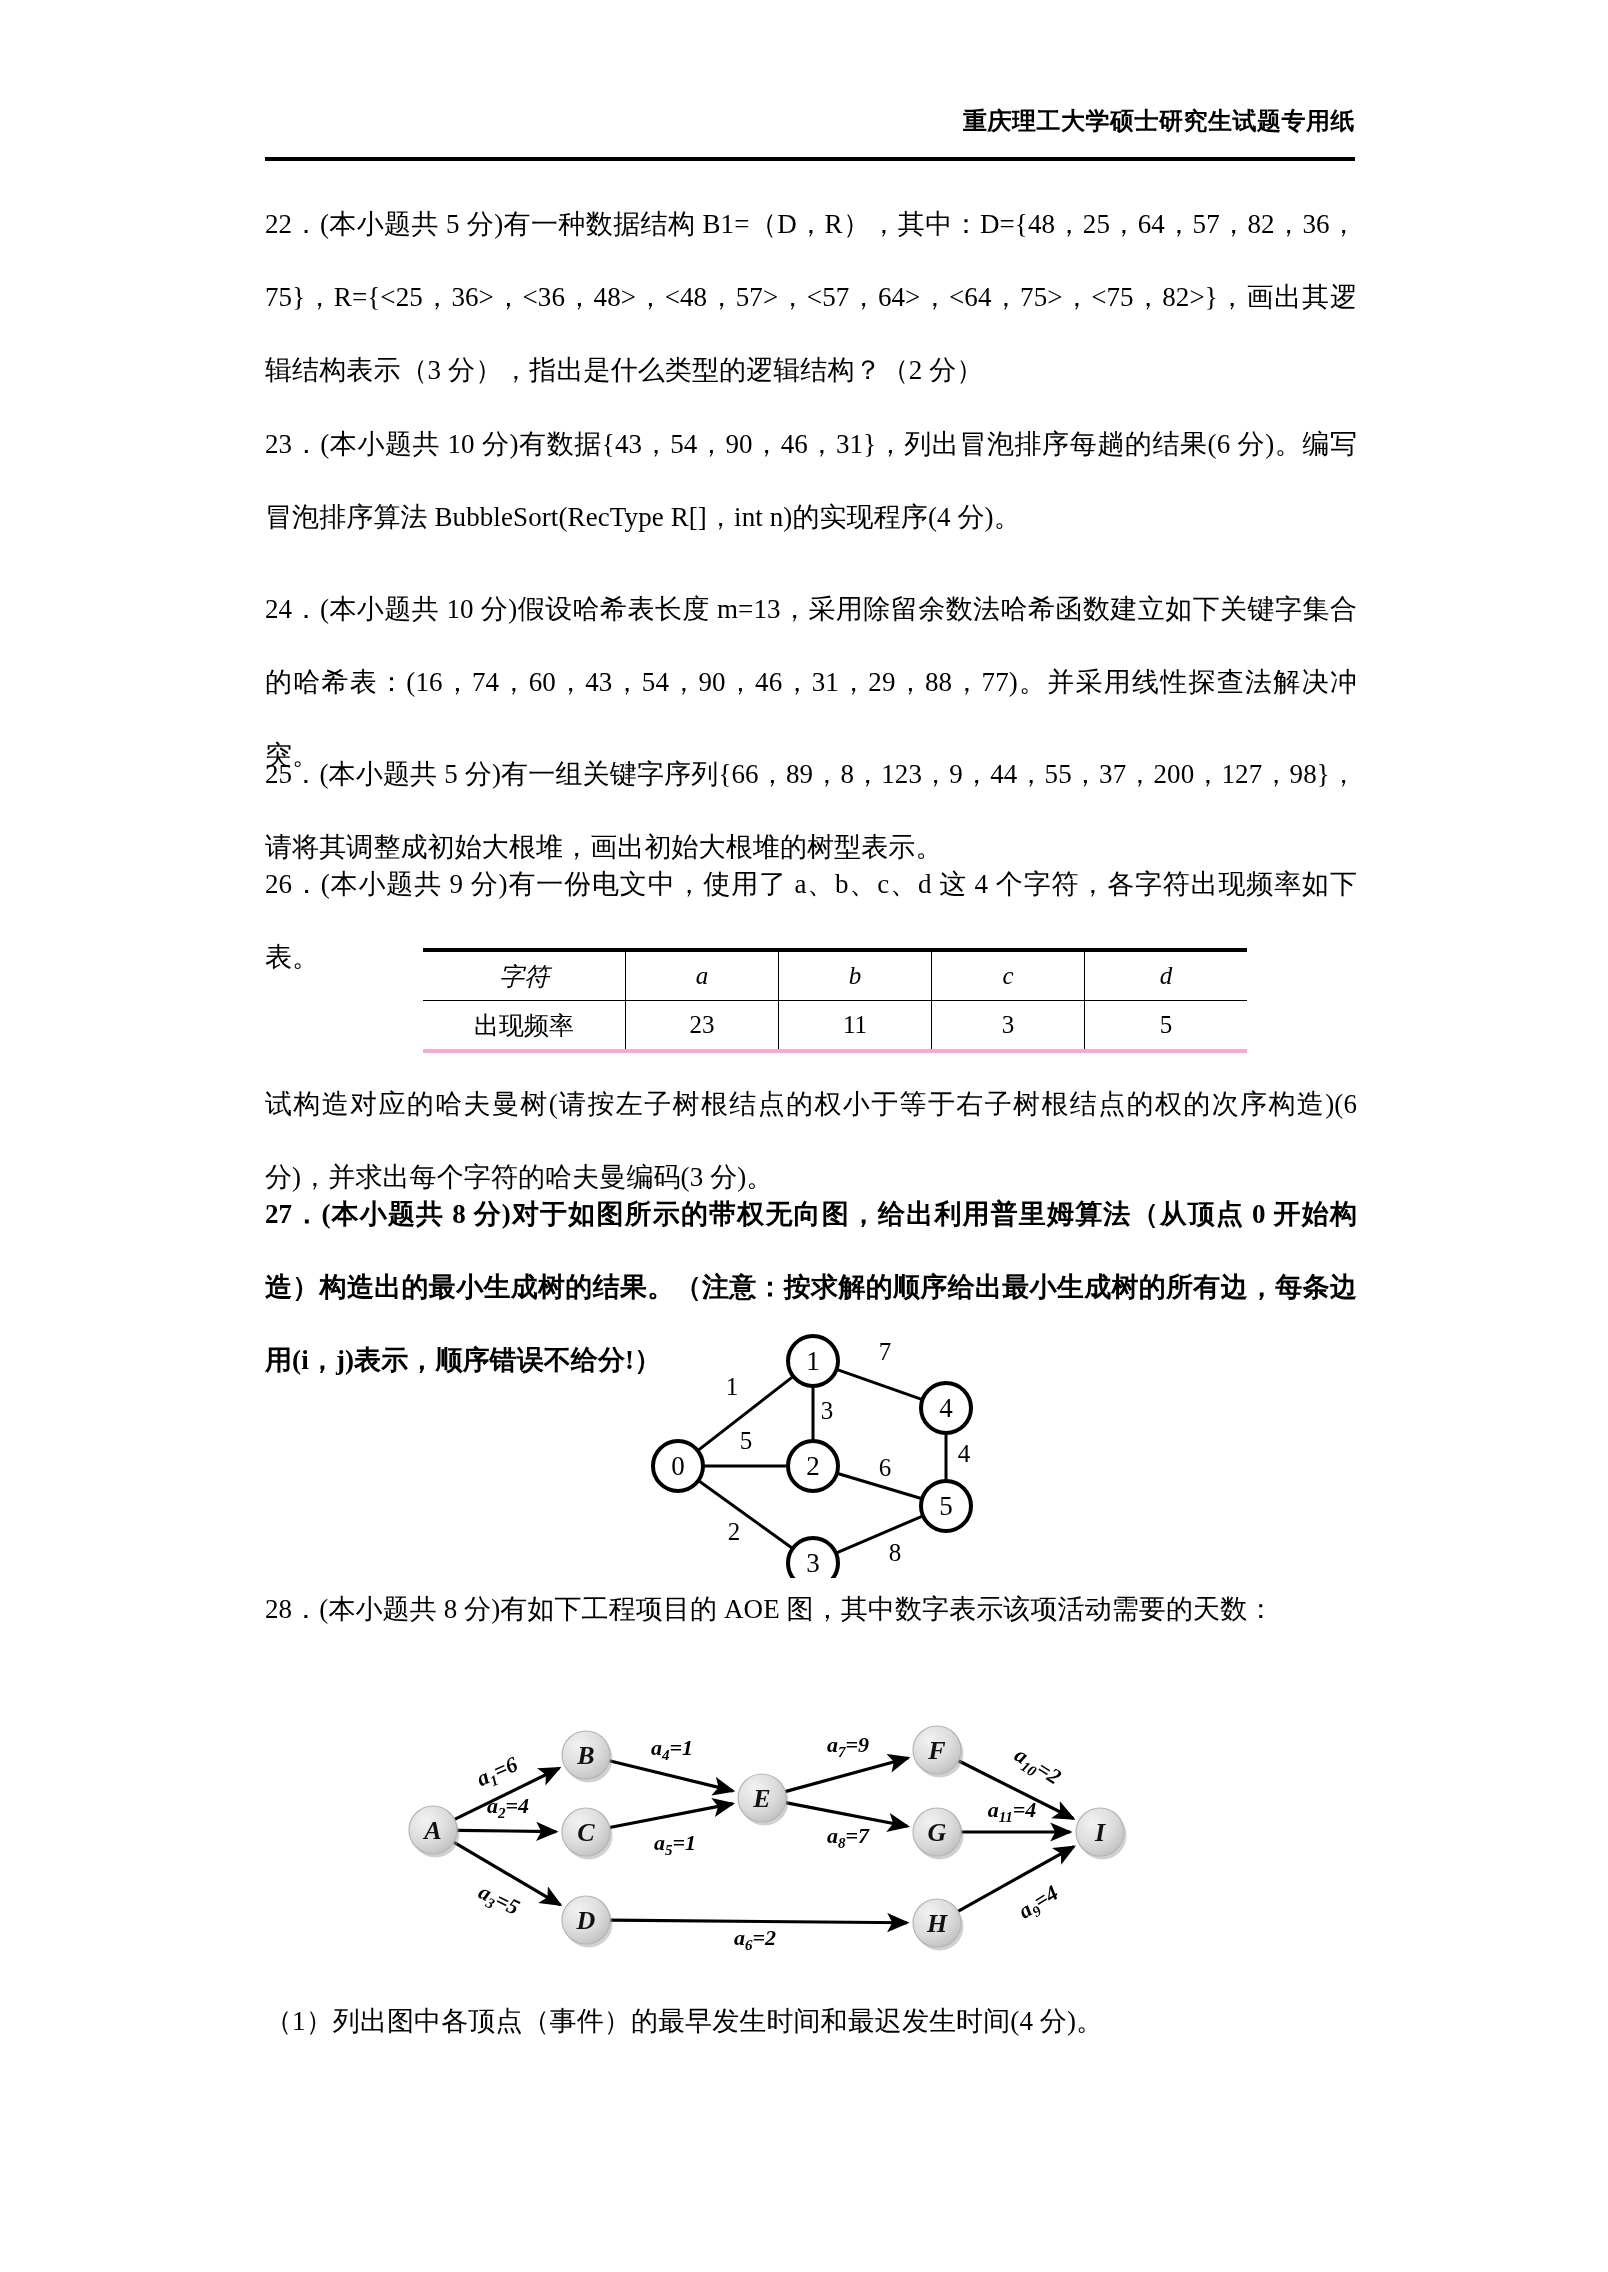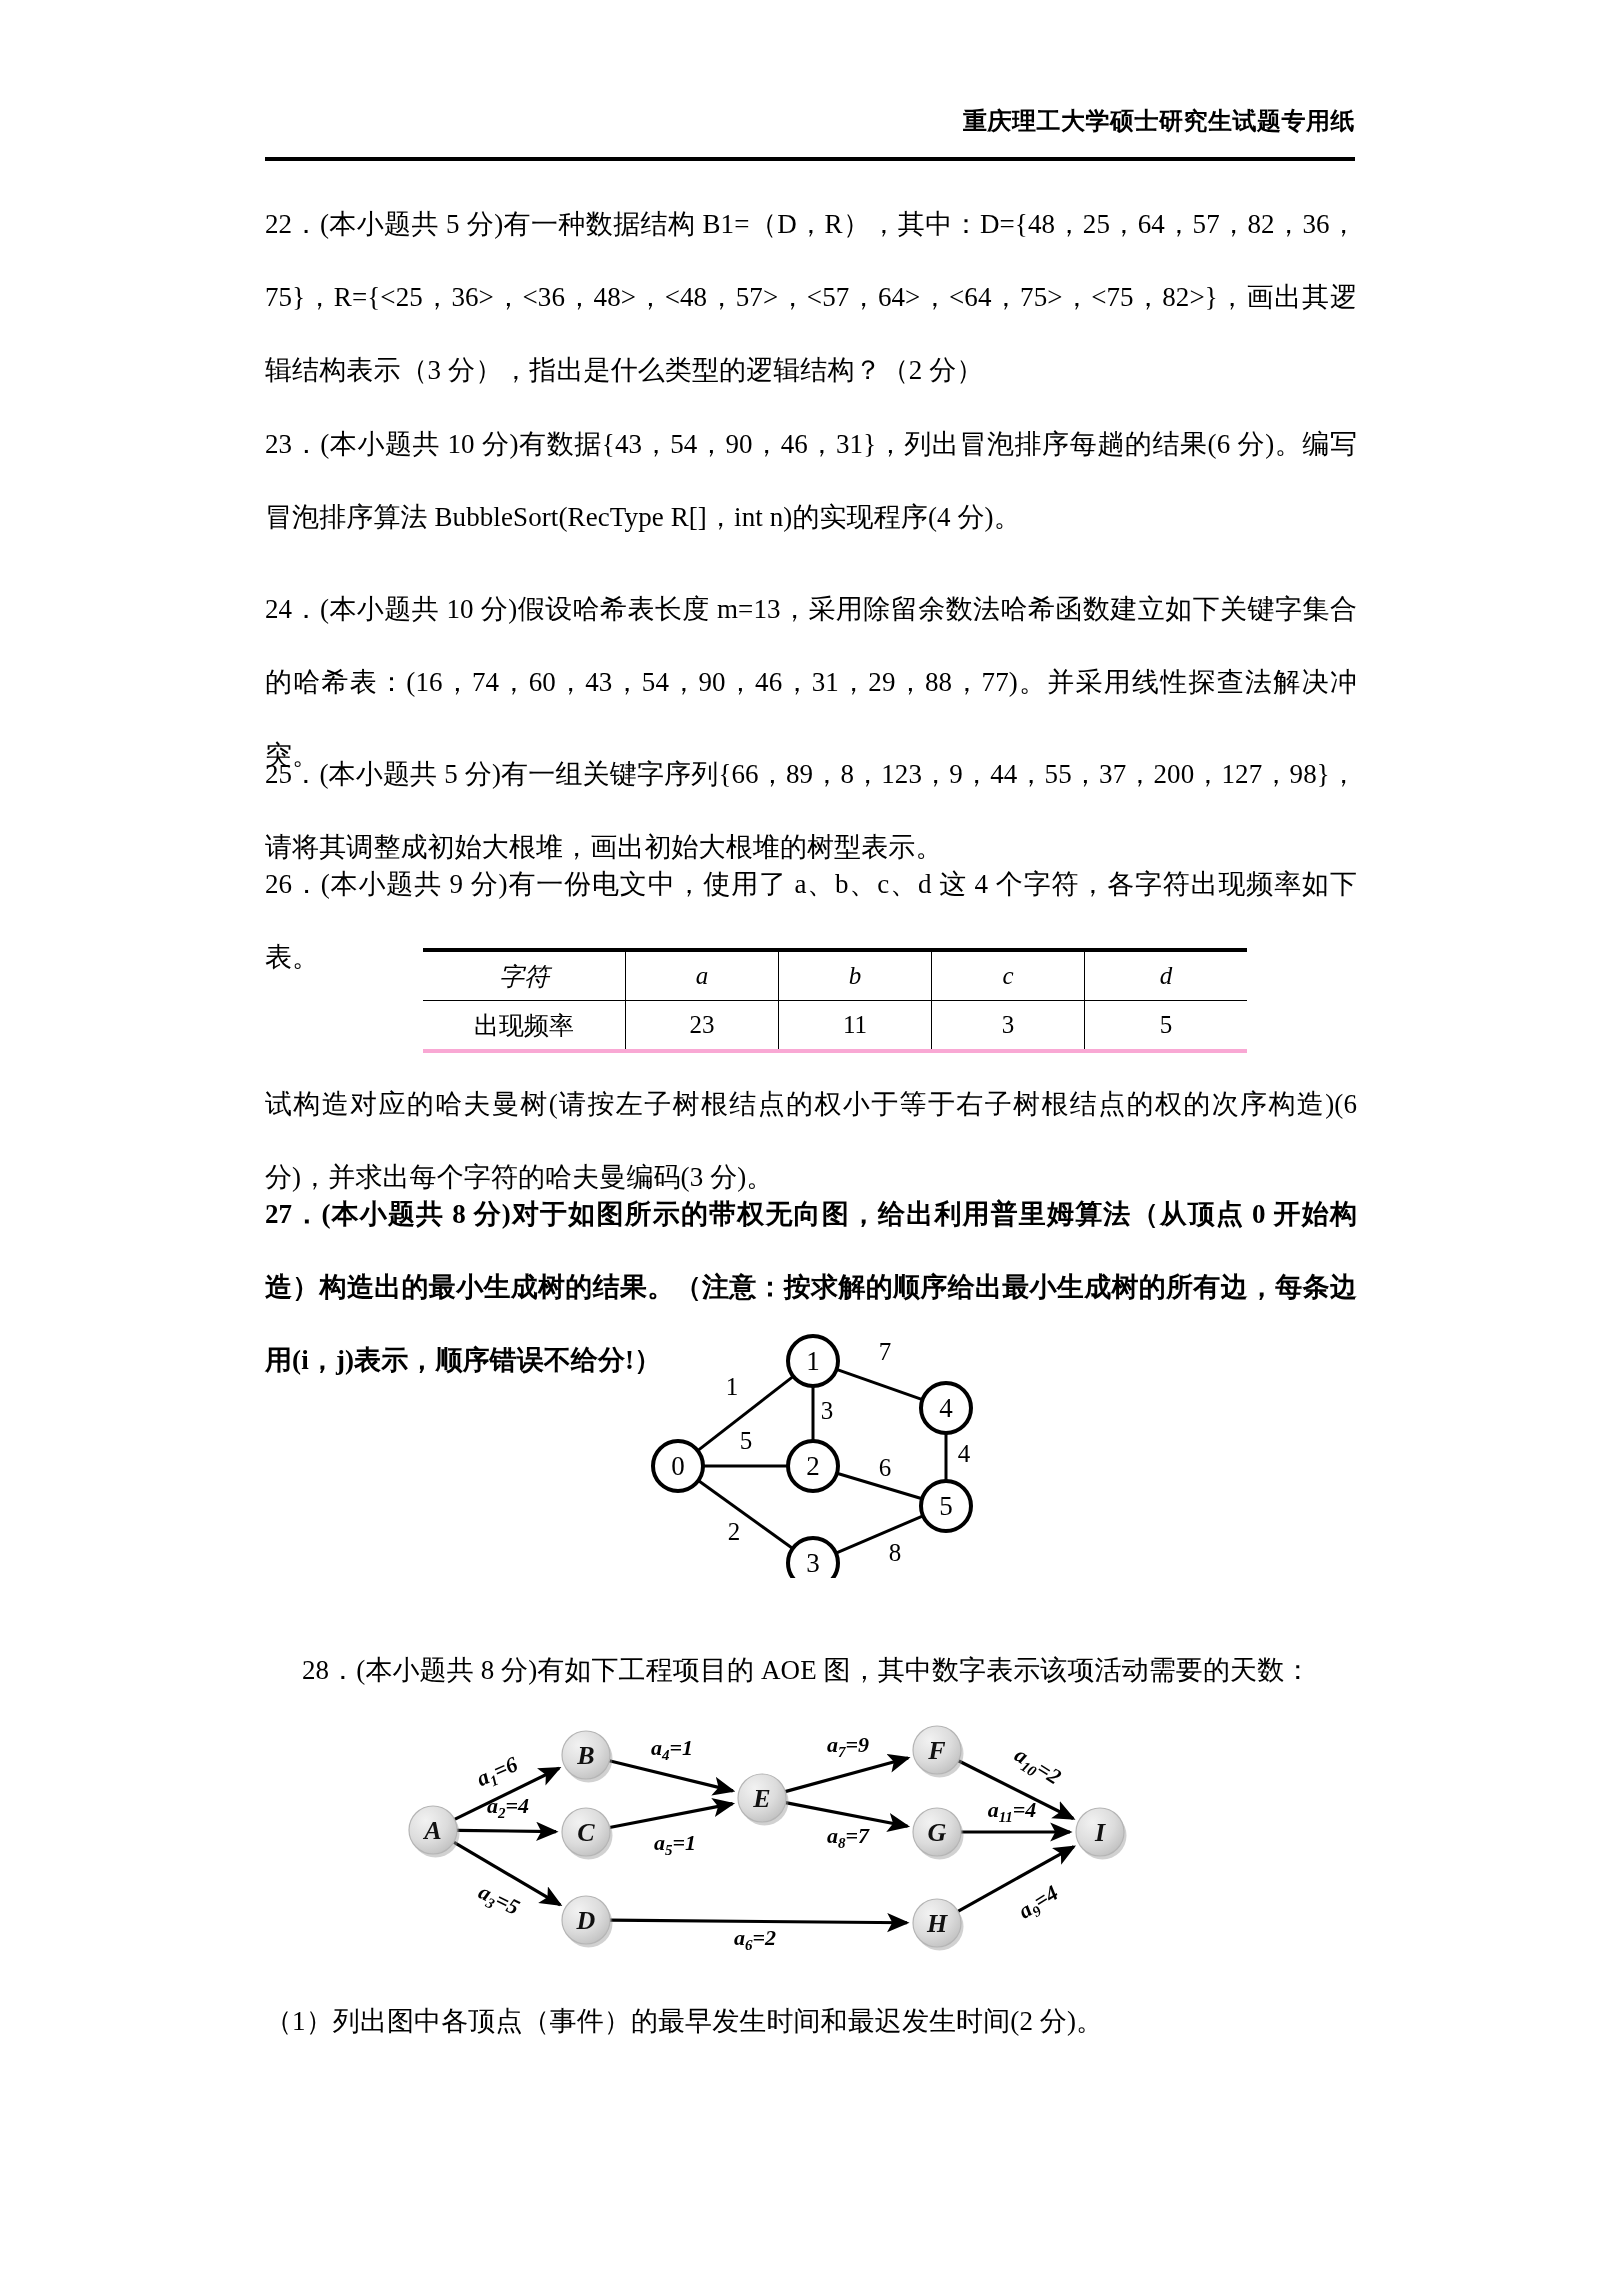--- a/index.html
+++ b/index.html
@@ -183,21 +183,21 @@
         <text x="183" y="157" font-size="27" text-anchor="middle" fill="#000">2</text>
         <circle cx="183" cy="245" r="25" fill="#ffffff" stroke="#000" stroke-width="4"></circle>
         <text x="183" y="254" font-size="27" text-anchor="middle" fill="#000">3</text>
         <circle cx="316" cy="90" r="25" fill="#ffffff" stroke="#000" stroke-width="4"></circle>
         <text x="316" y="99" font-size="27" text-anchor="middle" fill="#000">4</text>
         <circle cx="316" cy="188" r="25" fill="#ffffff" stroke="#000" stroke-width="4"></circle>
         <text x="316" y="197" font-size="27" text-anchor="middle" fill="#000">5</text>
       </svg>
   </div>
 
-  <div class="qblock" style="top:1634px;margin-left:37px;">28．(本小题共 8 分)有如下工程项目的 AOE 图，其中数字表示该项活动需要的天数：</div>
+  <div class="qblock" style="top:1573px;">28．(本小题共 8 分)有如下工程项目的 AOE 图，其中数字表示该项活动需要的天数：</div>
 
   <div class="fig-aoe">
     <svg id="aoe-svg" width="810" height="300" viewBox="0 0 810 300">
         <defs>
           <marker id="arrowhead" markerWidth="7" markerHeight="7" refX="6.2" refY="3" orient="auto">
             <path d="M0,0 L7,3 L0,6 L1.6,3 Z" fill="#000"></path>
           </marker>
           <radialGradient id="nodegrad" cx="35%" cy="30%" r="75%">
             <stop offset="0%" stop-color="#f2f2f2"></stop>
             <stop offset="60%" stop-color="#dcdcdc"></stop>
@@ -249,16 +249,16 @@
         <text x="537" y="161" font-size="26" font-style="italic" font-weight="bold" text-anchor="middle" fill="#111">G</text>
         <ellipse cx="539.5" cy="246.5" rx="24" ry="24" fill="#9a9a9a" opacity="0.45"></ellipse>
         <circle cx="537" cy="243" r="24" fill="url(#nodegrad)" stroke="#b5b5b5" stroke-width="1.2"></circle>
         <text x="537" y="252" font-size="26" font-style="italic" font-weight="bold" text-anchor="middle" fill="#111">H</text>
         <ellipse cx="702.5" cy="155.5" rx="24" ry="24" fill="#9a9a9a" opacity="0.45"></ellipse>
         <circle cx="700" cy="152" r="24" fill="url(#nodegrad)" stroke="#b5b5b5" stroke-width="1.2"></circle>
         <text x="700" y="161" font-size="26" font-style="italic" font-weight="bold" text-anchor="middle" fill="#111">I</text>
       </svg>
   </div>
 
-  <div class="qblock" style="top:1985px;">（1）列出图中各顶点（事件）的最早发生时间和最迟发生时间(2 分)。</div>
+  <div class="qblock" style="top:1985px;">（1）列出图中各顶点（事件）的最早发生时间和最迟发生时间(4 分)。</div>
 
 
 </div>
 
 </body></html>

